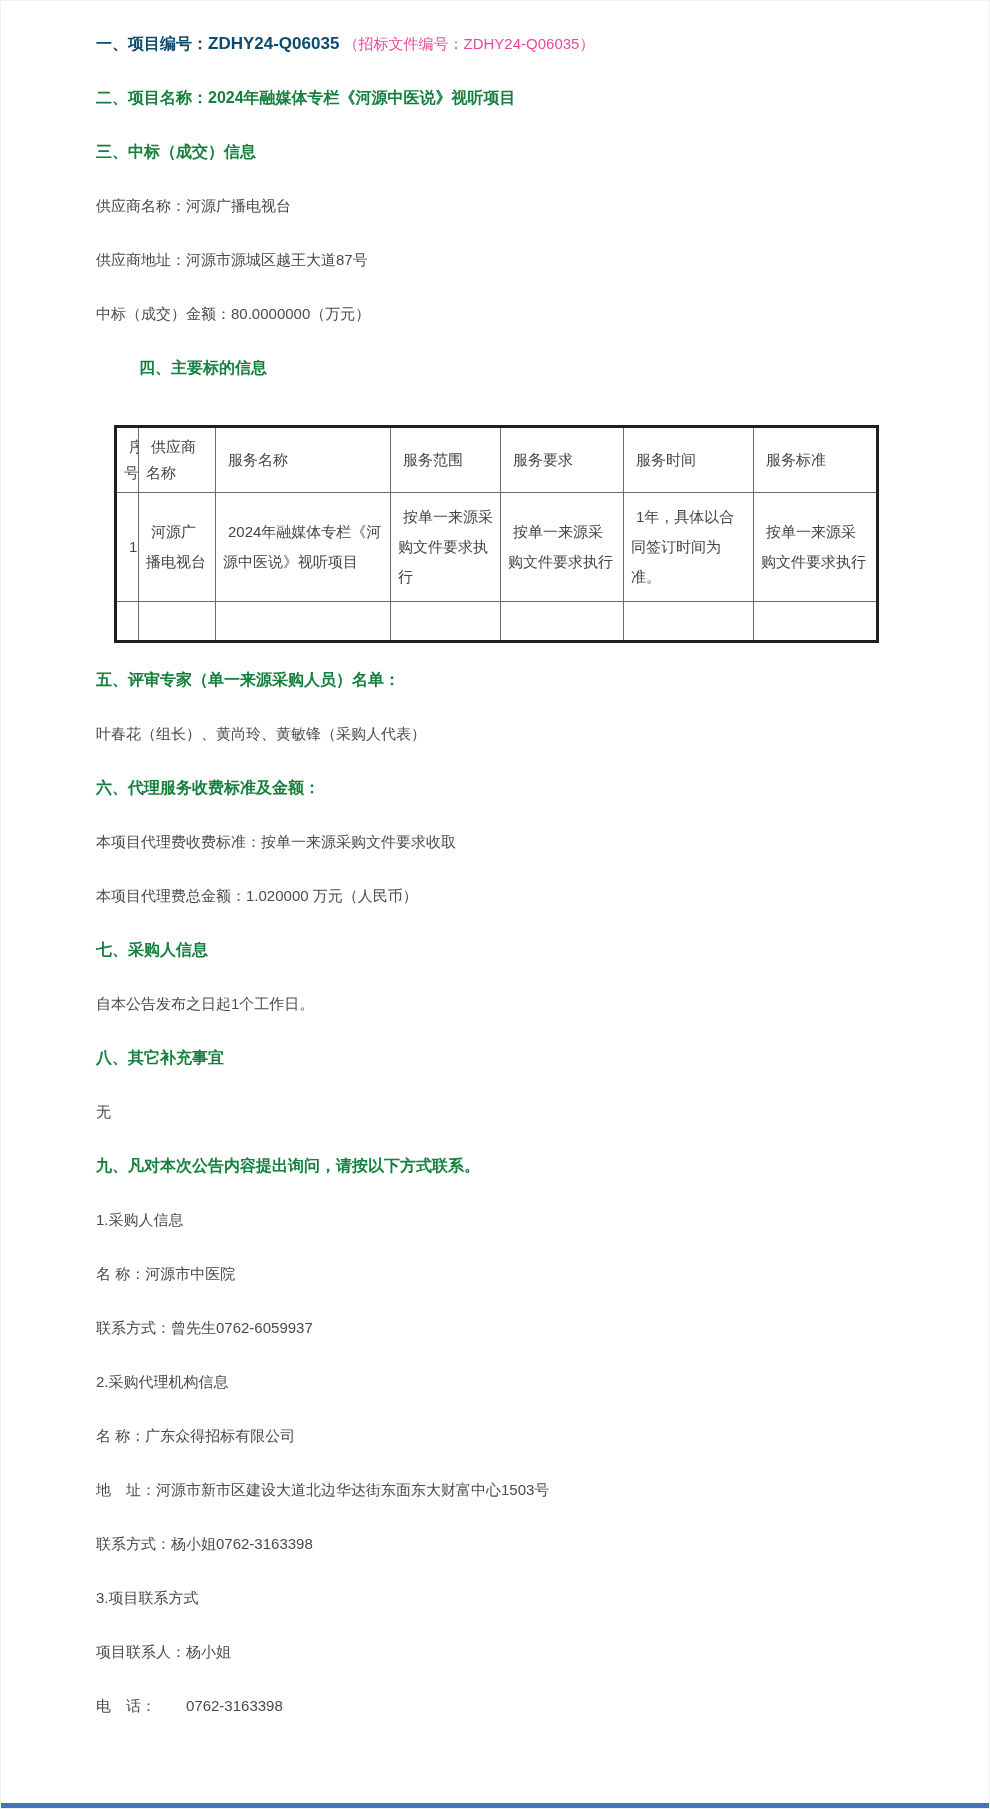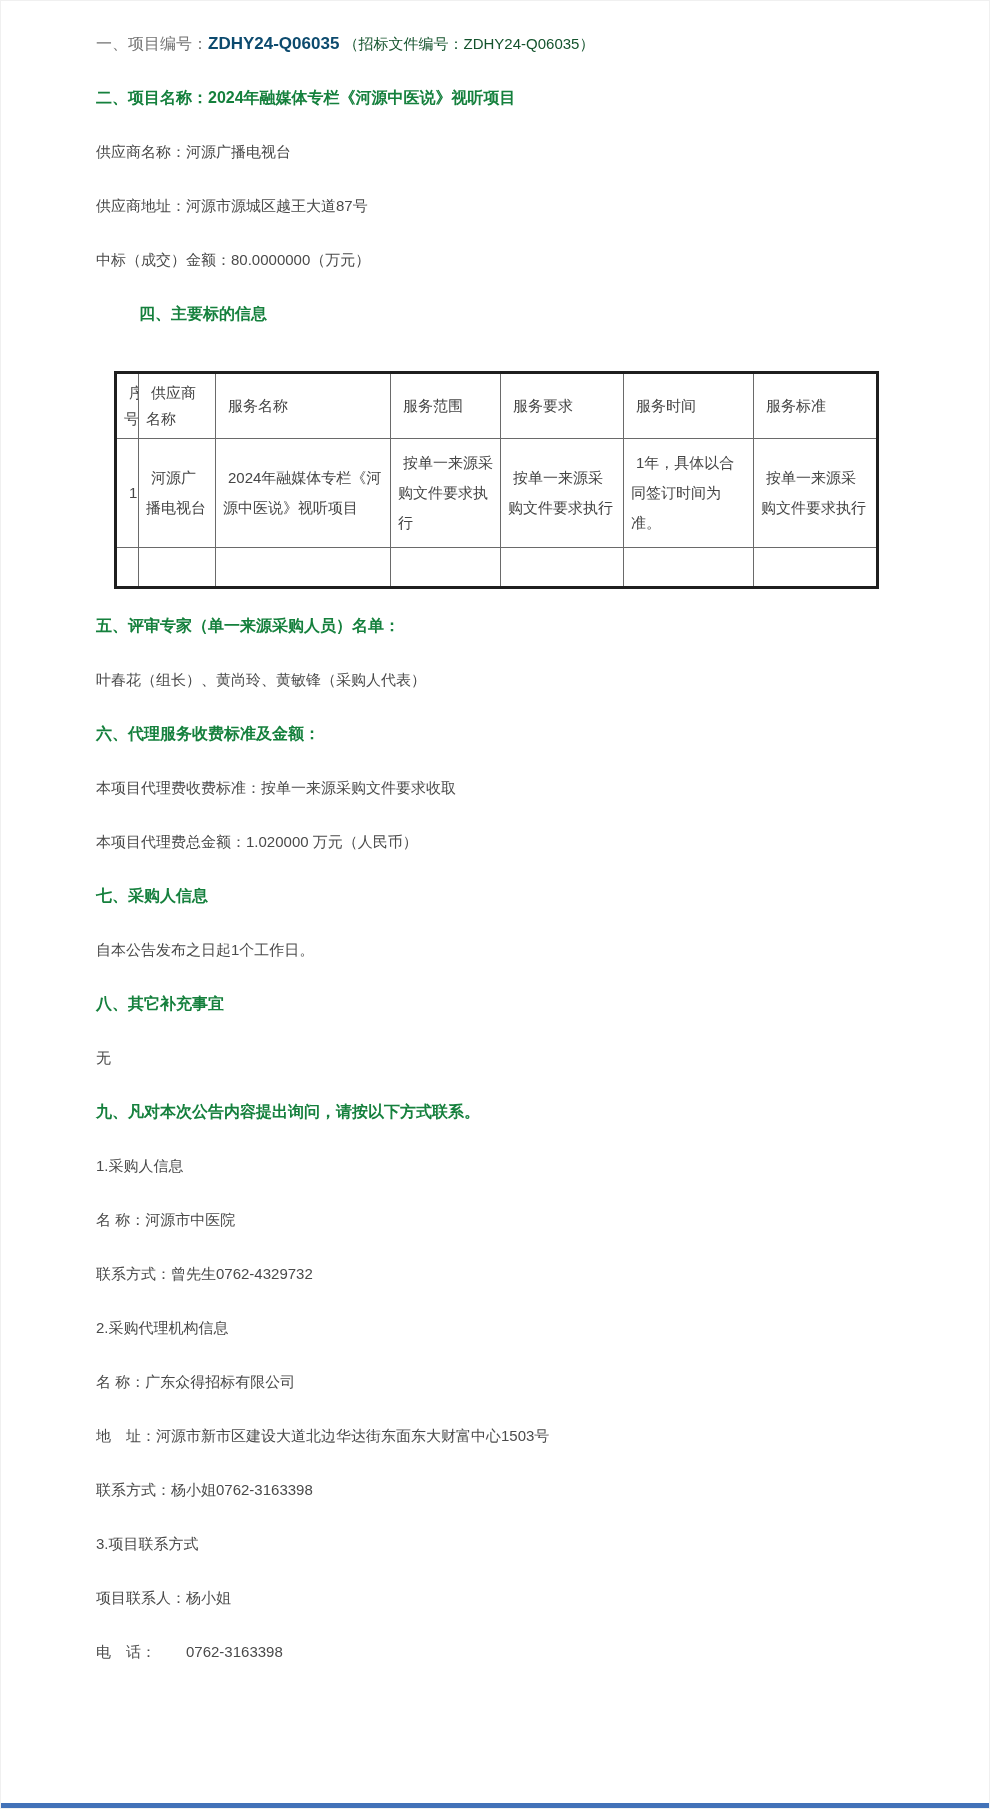--- a/index.html
+++ b/index.html
@@ -9,23 +9,23 @@
     box-sizing:border-box;
     background:#ffffff;
     border:1px solid #f0f0f0;
     padding:33px 95px 0 95px;
     font-family:"Liberation Sans","DejaVu Sans",sans-serif;
     color:#4a4a4a;
     overflow:hidden;
   }
   p{font-size:15px;line-height:20px;margin:0 0 34px 0;}
   p.h{font-weight:700;color:#15803d;font-size:16px;}
-  .lbl{font-weight:400;color:#737373;font-size:16px;}
+  .lbl{font-weight:700;color:#0c4a6e;font-size:16px;}
   .num{font-weight:700;color:#0c4a6e;font-size:17px;}
-  .paren{font-weight:400;color:#14532d;font-size:15px;}
+  .paren{font-weight:400;color:#ec4899;font-size:15px;}
 
   table{
     border-collapse:collapse;
     table-layout:fixed;
     width:762px;
     margin:47px 0 27px 18px;
     border:3px solid #1f1f1f;
   }
   th,td{
     border:1px solid #6a6a6a;
@@ -52,20 +52,21 @@
 </style>
 </head>
 <body>
 
 <div class="page">
 
   <p><span class="lbl">一、项目编号：</span><span class="num">ZDHY24-Q06035</span><span class="paren">&nbsp;<span>（招标文件编号：ZDHY24-Q06035）</span></span></p>
 
   <p class="h">二、项目名称：2024年融媒体专栏《河源中医说》视听项目</p>
 
+  <p class="h">三、中标（成交）信息</p>
   <p>供应商名称：河源广播电视台</p>
   <p>供应商地址：河源市源城区越王大道87号</p>
   <p>中标（成交）金额：80.0000000（万元）</p>
 
   <p class="h" style="margin-bottom:0;margin-left:43px;">四、主要标的信息</p>
 
   <table id="award-table">
     <colgroup id="award-cols">
         <col style="width: 23px;">
         <col style="width: 77px;">
@@ -118,21 +119,21 @@
   <p class="h">七、采购人信息</p>
   <p>自本公告发布之日起1个工作日。</p>
 
   <p class="h">八、其它补充事宜</p>
   <p>无</p>
 
   <p class="h">九、凡对本次公告内容提出询问，请按以下方式联系。</p>
 
   <p>1.采购人信息</p>
   <p>名 称：河源市中医院</p>
-  <p>联系方式：曾先生0762-4329732</p>
+  <p>联系方式：曾先生0762-6059937</p>
 
   <p>2.采购代理机构信息</p>
   <p>名 称：广东众得招标有限公司</p>
   <p>地　址：河源市新市区建设大道北边华达街东面东大财富中心1503号</p>
   <p>联系方式：杨小姐0762-3163398</p>
 
   <p>3.项目联系方式</p>
   <p>项目联系人：杨小姐</p>
   <p>电　话：　　0762-3163398</p>
 

